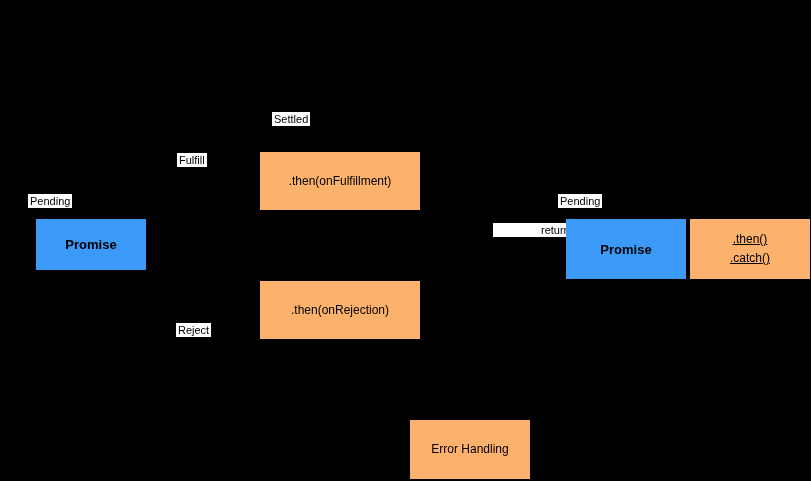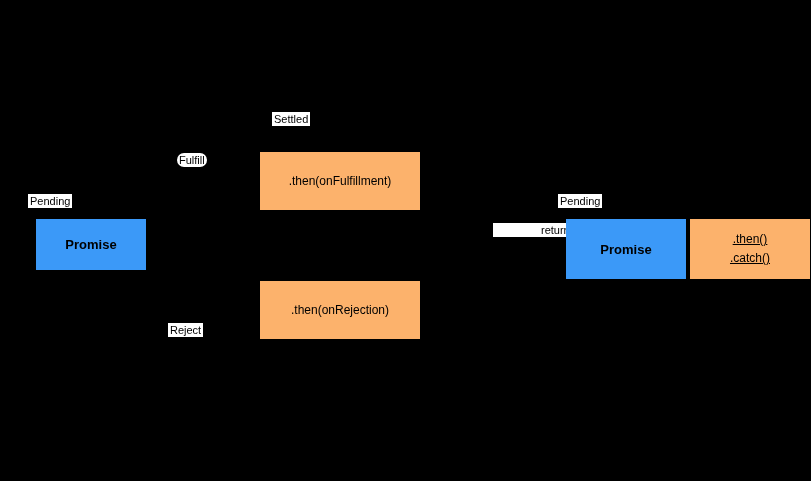--- a/index.html
+++ b/index.html
@@ -45,23 +45,23 @@
   #async-actions     { left: 410px; top: 3px;   width: 120px; height: 55px; }
   #promise-left      { left: 0px;   top: 219px; width: 110px; height: 51px; }
   #then-fulfillment  { left: 260px; top: 152px; width: 160px; height: 58px; }
   #then-rejection    { left: 260px; top: 281px; width: 160px; height: 58px; }
   #promise-right     { left: 530px; top: 219px; width: 120px; height: 60px; }
   #then-catch        { left: 690px; top: 219px; width: 120px; height: 60px; text-decoration: underline; }
   #error-handling    { left: 410px; top: 420px; width: 120px; height: 59px; }
 
   
   #lbl-pending-left  { left: 28px;  top: 194px; }
-  #lbl-fulfill       { left: 177px; top: 153px; border-radius: 7px; }
+  #lbl-fulfill       { left: 177px; top: 153px; }
   #lbl-settled       { left: 272px; top: 112px; }
-  #lbl-reject        { left: 168px; top: 323px; }
+  #lbl-reject        { left: 176px; top: 323px; }
   #lbl-return        { left: 493px; top: 223px; padding-left: 48px; }
   #lbl-pending-right { left: 558px; top: 194px; }
 </style>
 </head>
 <body>
 
 <div class="canvas">
 
 
   <span class="edge-label" id="lbl-settled">Settled</span>
@@ -86,14 +86,17 @@
 
   <div class="node blue" id="promise-right">
     <span>Promise</span>
   </div>
 
   <div class="node orange" id="then-catch">
     <span>.then()</span>
     <span>.catch()</span>
   </div>
 
+  <div class="node orange" id="error-handling">
+    <span>Error Handling</span>
+  </div>
 
 </div>
 
 </body></html>

